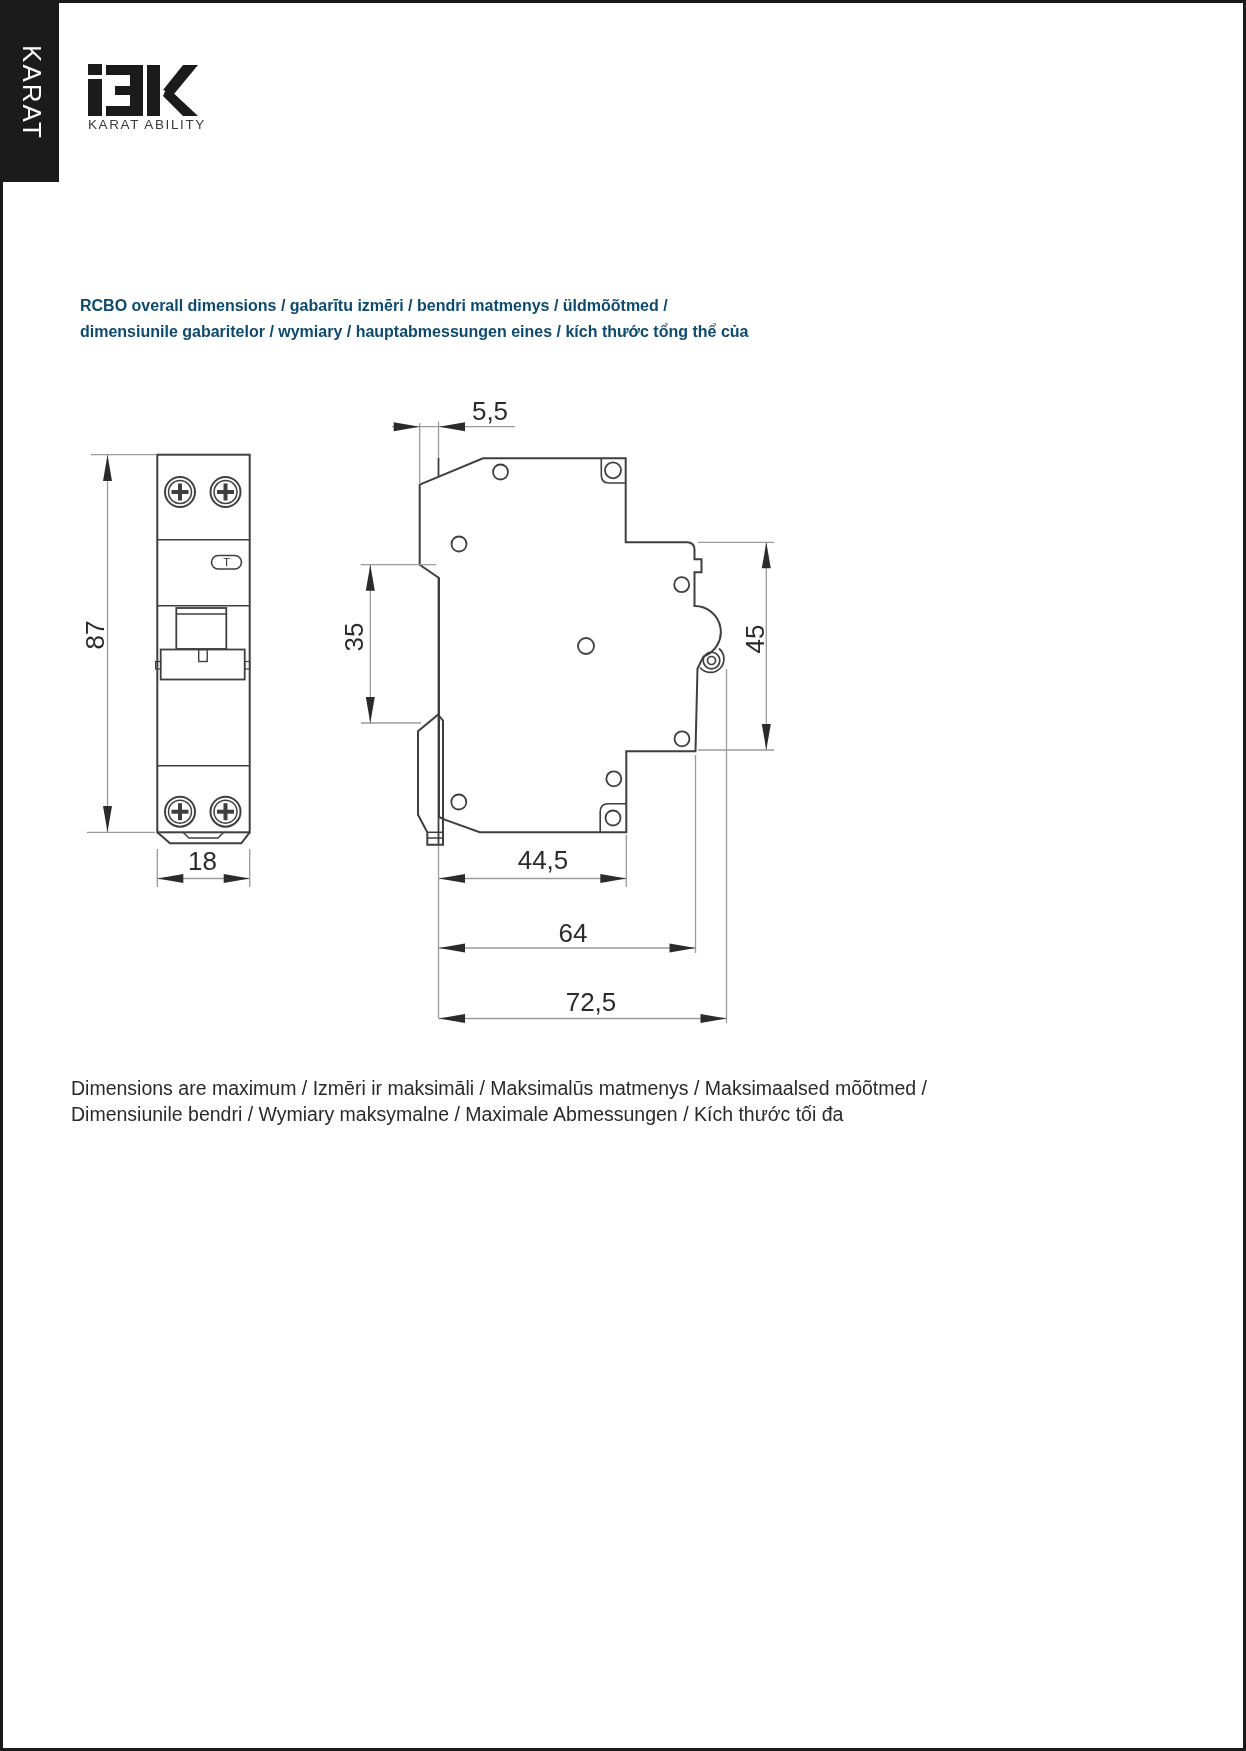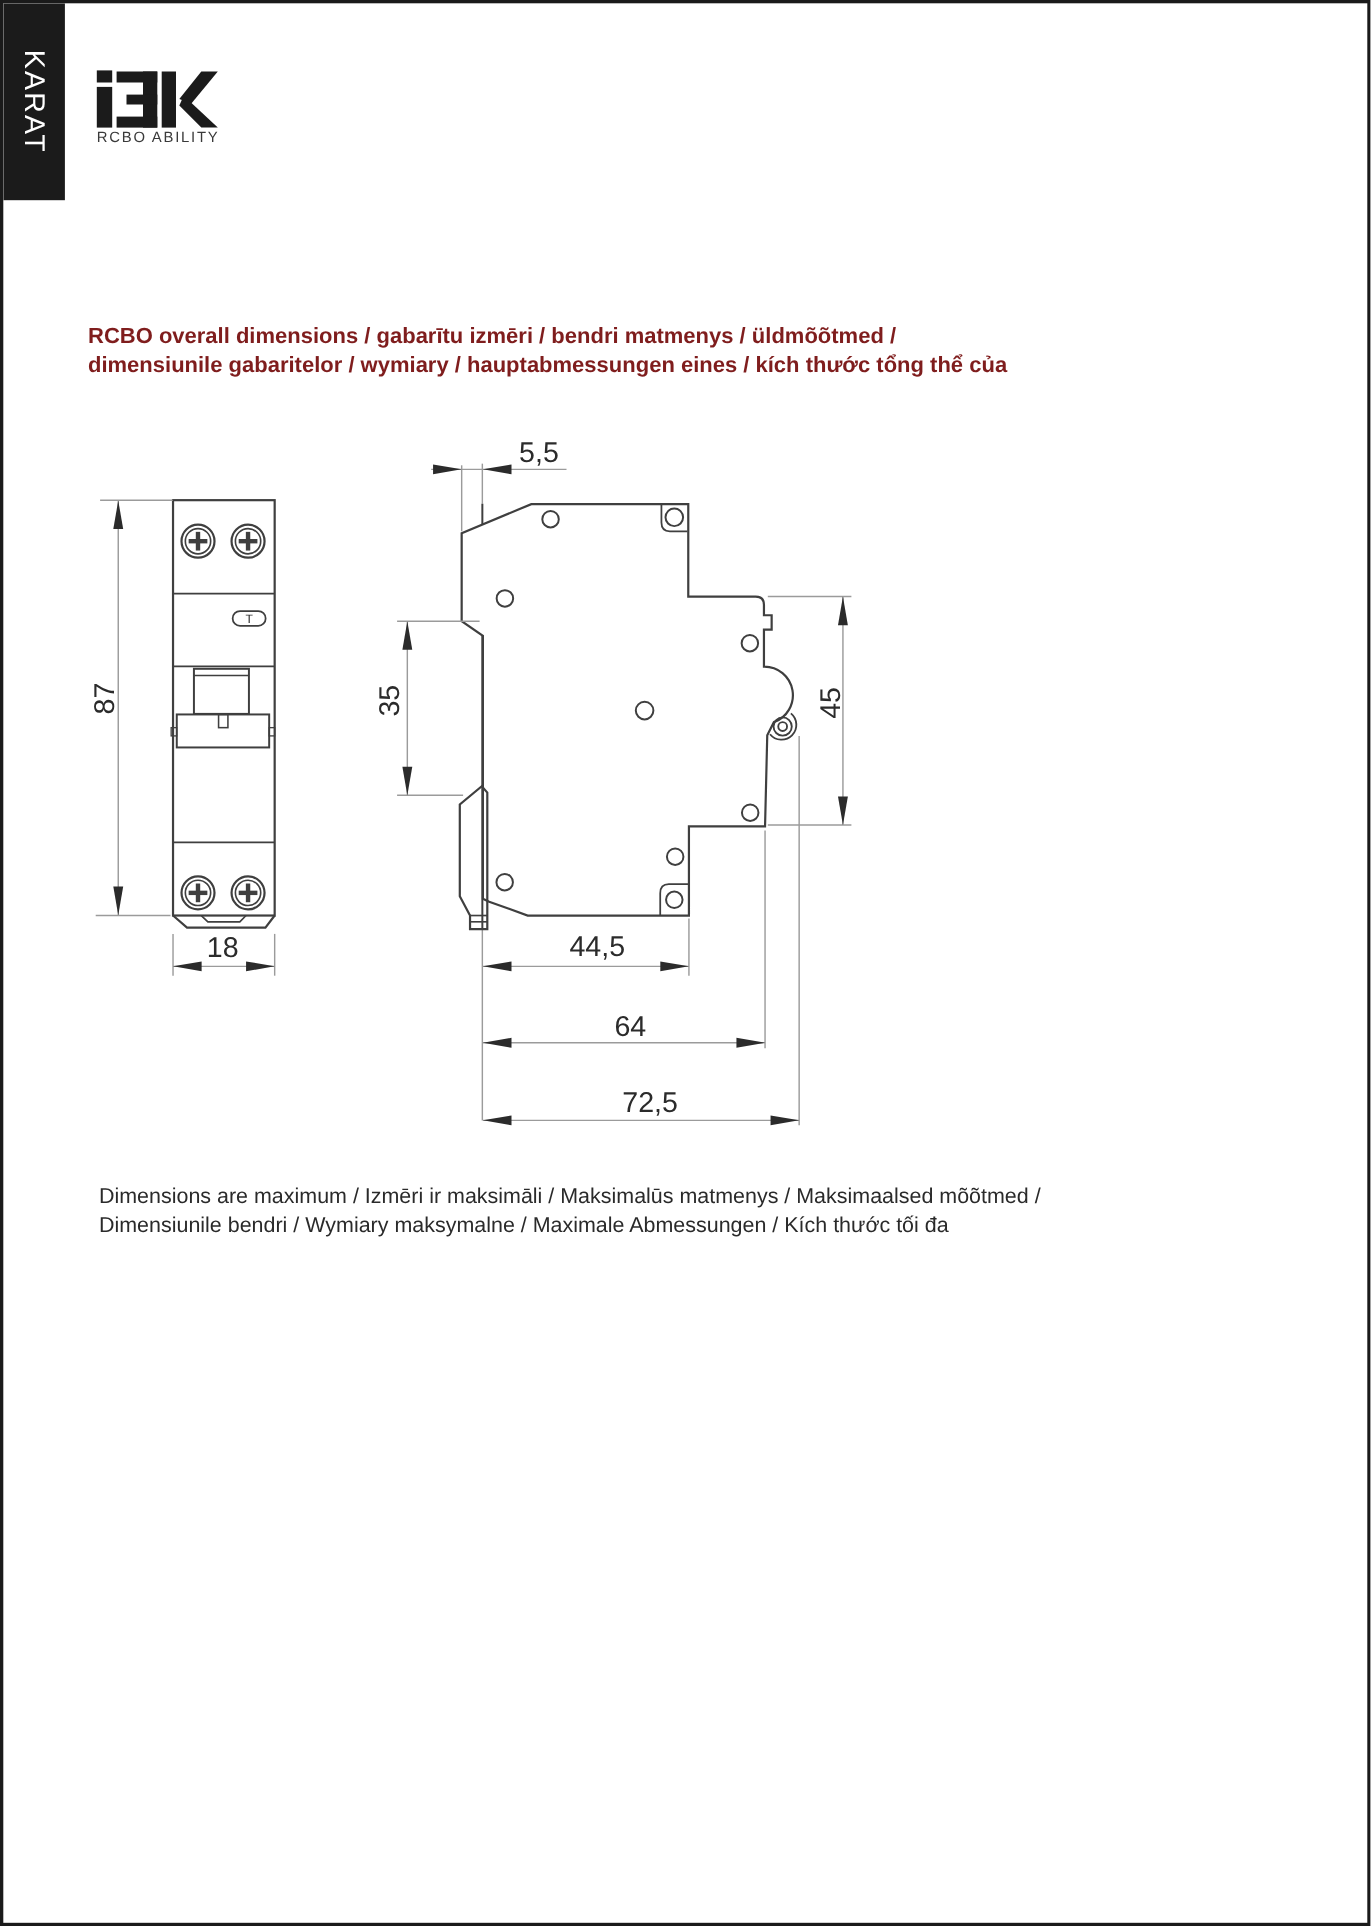--- a/index.html
+++ b/index.html
@@ -24,24 +24,24 @@
     letter-spacing:2px;
     white-space:nowrap;
   }
   .logo{position:absolute;left:75px;top:55px;}
   .tagline{
     position:absolute;left:85px;top:114px;
     font-size:13.5px;letter-spacing:1.6px;color:#3a3a3a;
   }
   .title{
     position:absolute;left:77px;top:290px;width:1000px;
-    font-size:20px;font-weight:bold;color:#7f1d1d;line-height:26px;
+    font-size:16px;font-weight:bold;color:#0c4a6e;line-height:26px;
   }
   .footer{
-    position:absolute;left:87px;top:1072px;width:1050px;
+    position:absolute;left:68px;top:1072px;width:1050px;
     font-size:19.5px;color:#2a2a2a;line-height:26px;
   }
   svg.drawing{position:absolute;left:0;top:0;}
   svg.drawing text{
     font-family:"Liberation Sans","DejaVu Sans",sans-serif;
     font-size:26px;fill:#2b2b2b;
   }
   svg.drawing text.small{font-size:11px;}
 </style>
 </head>
@@ -62,21 +62,21 @@
       <rect x="28" y="7" width="37" height="10"></rect>
       <rect x="52" y="7" width="13" height="51"></rect>
       <rect x="28" y="48" width="37" height="10"></rect>
       <rect x="37" y="28" width="28" height="9"></rect>
 
       <rect x="69" y="7" width="13" height="51"></rect>
       <polygon points="85,32 105,7 120,7 96,36"></polygon>
       <polygon points="89,29 120,58 105,58 85,38"></polygon>
     </g>
   </svg>
-  <div class="tagline">RCBO ABILITY</div>
+  <div class="tagline">KARAT ABILITY</div>
 
   <div class="title">
     <div>RCBO overall dimensions / gabarītu izmēri / bendri matmenys / üldmõõtmed /</div>
     <div>dimensiunile gabaritelor / wymiary / hauptabmessungen eines / kích thước tổng thể của</div>
   </div>
 
   <svg class="drawing" width="820" height="1040" viewBox="0 0 820 1040">
 
     <g stroke="#3f3f3f" fill="none" stroke-width="2">
       <rect x="154.3" y="451.7" width="92.4" height="377.6" fill="#ffffff"></rect>

